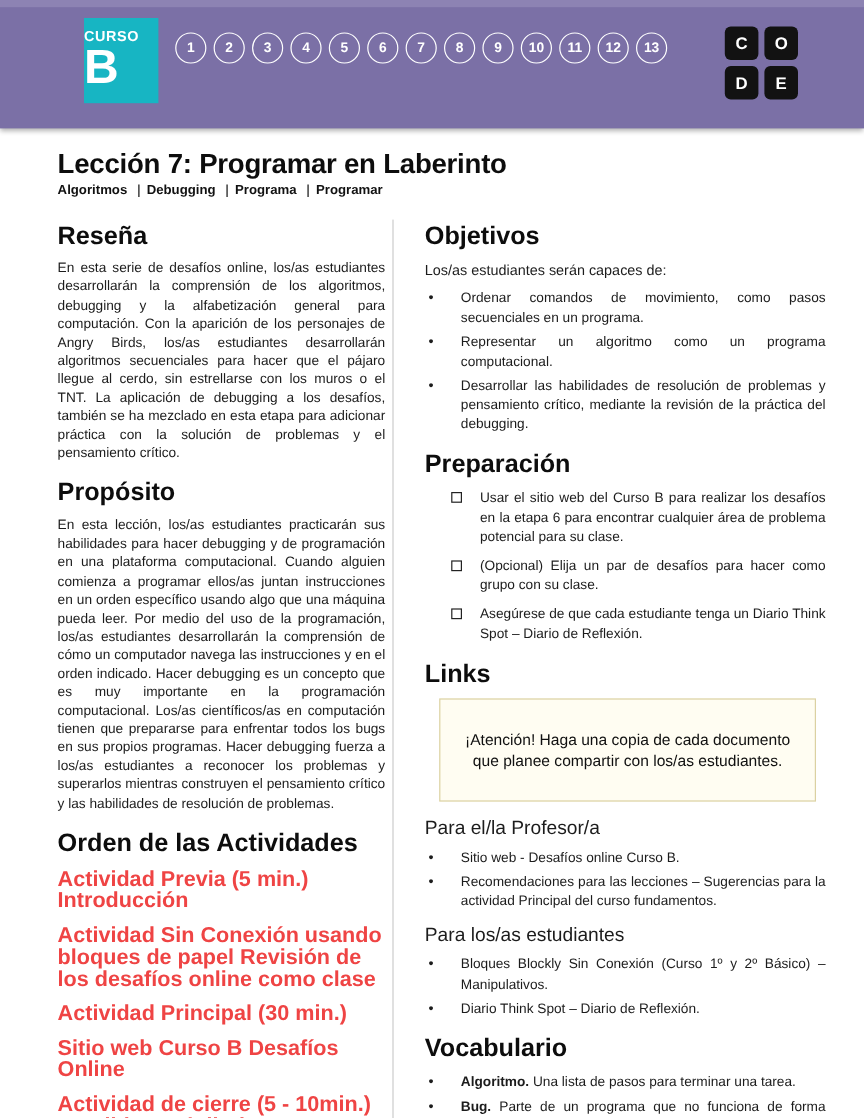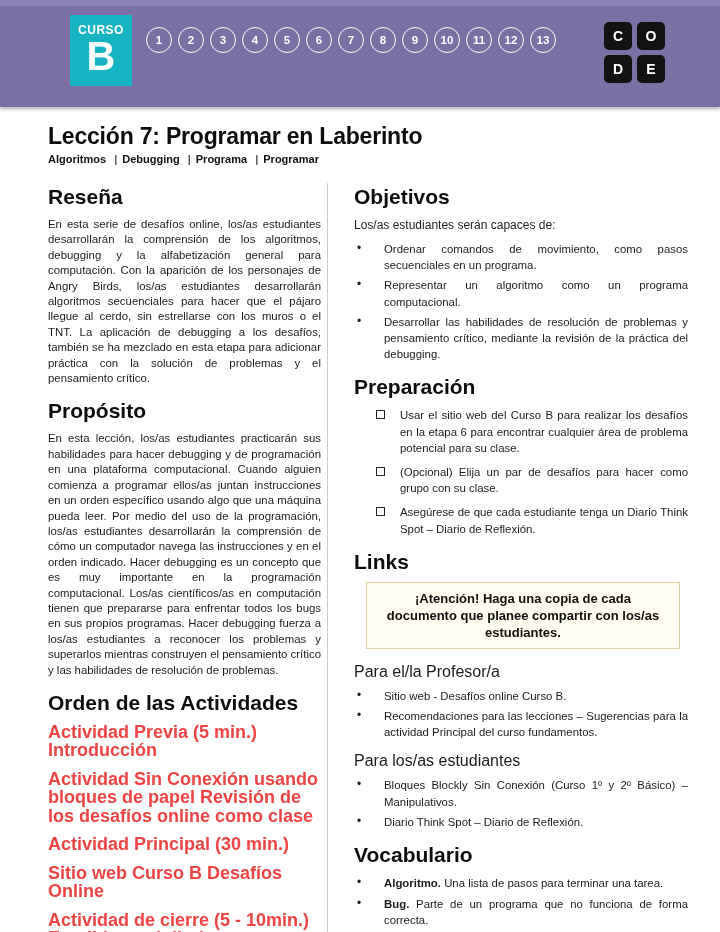--- a/index.html
+++ b/index.html
@@ -13,21 +13,21 @@
   .header {
     position:relative; height:107px; background:#7b70a6;
     box-shadow:0 2px 4px rgba(0,0,0,.3);
   }
   .header::before {
     content:""; position:absolute; top:0; left:0; right:0; height:6px;
     background:#8d83b3;
   }
   .badge {
     position:absolute; left:70px; top:15px; width:62px; height:71px;
-    background:#17b5c3; color:#fff; text-align:center;
+    background:#17b5c3; color:#fff; text-align:left;
   }
   .badge .curso { display:block; font-size:12px; font-weight:bold; letter-spacing:.5px; margin-top:8px; }
   .badge .letter { display:block; font-size:40px; font-weight:bold; line-height:.95; }
   .circles { position:absolute; left:146px; top:27px; display:flex; gap:6px; }
   .circle {
     width:26px; height:26px; border:1.6px solid #fff; border-radius:50%;
     color:#fff; font-size:11.5px; font-weight:bold;
     display:flex; align-items:center; justify-content:center;
   }
   .logo { position:absolute; left:604px; top:22px; display:grid; grid-template-columns:28px 28px; gap:5px; }
@@ -66,21 +66,21 @@
   .just { text-align:justify; }
 
   .chk { padding-left:46px; margin-bottom:8px; }
   .chk .checkbox {
     position:absolute; left:22px; top:3px; width:9px; height:9px;
     border:1.3px solid #222; background:#fff;
   }
 
   .attention {
     margin:4px 8px 14px 12px; border:1.5px solid #dbd1a2; background:#fffdf2;
-    padding:7px 12px; text-align:center; font-weight:bold;
+    padding:25px 12px; text-align:center; font-weight:normal;
     font-size:13px; line-height:17px; color:#101010;
   }
   .sub-label { font-size:16px; margin:12px 0 7px; color:#1c1c1c; }
   .vocab .li { margin-bottom:5px; }
   .vocab b { font-weight:bold; }
 </style>
 </head>
 <body>
 
 <div class="page">

